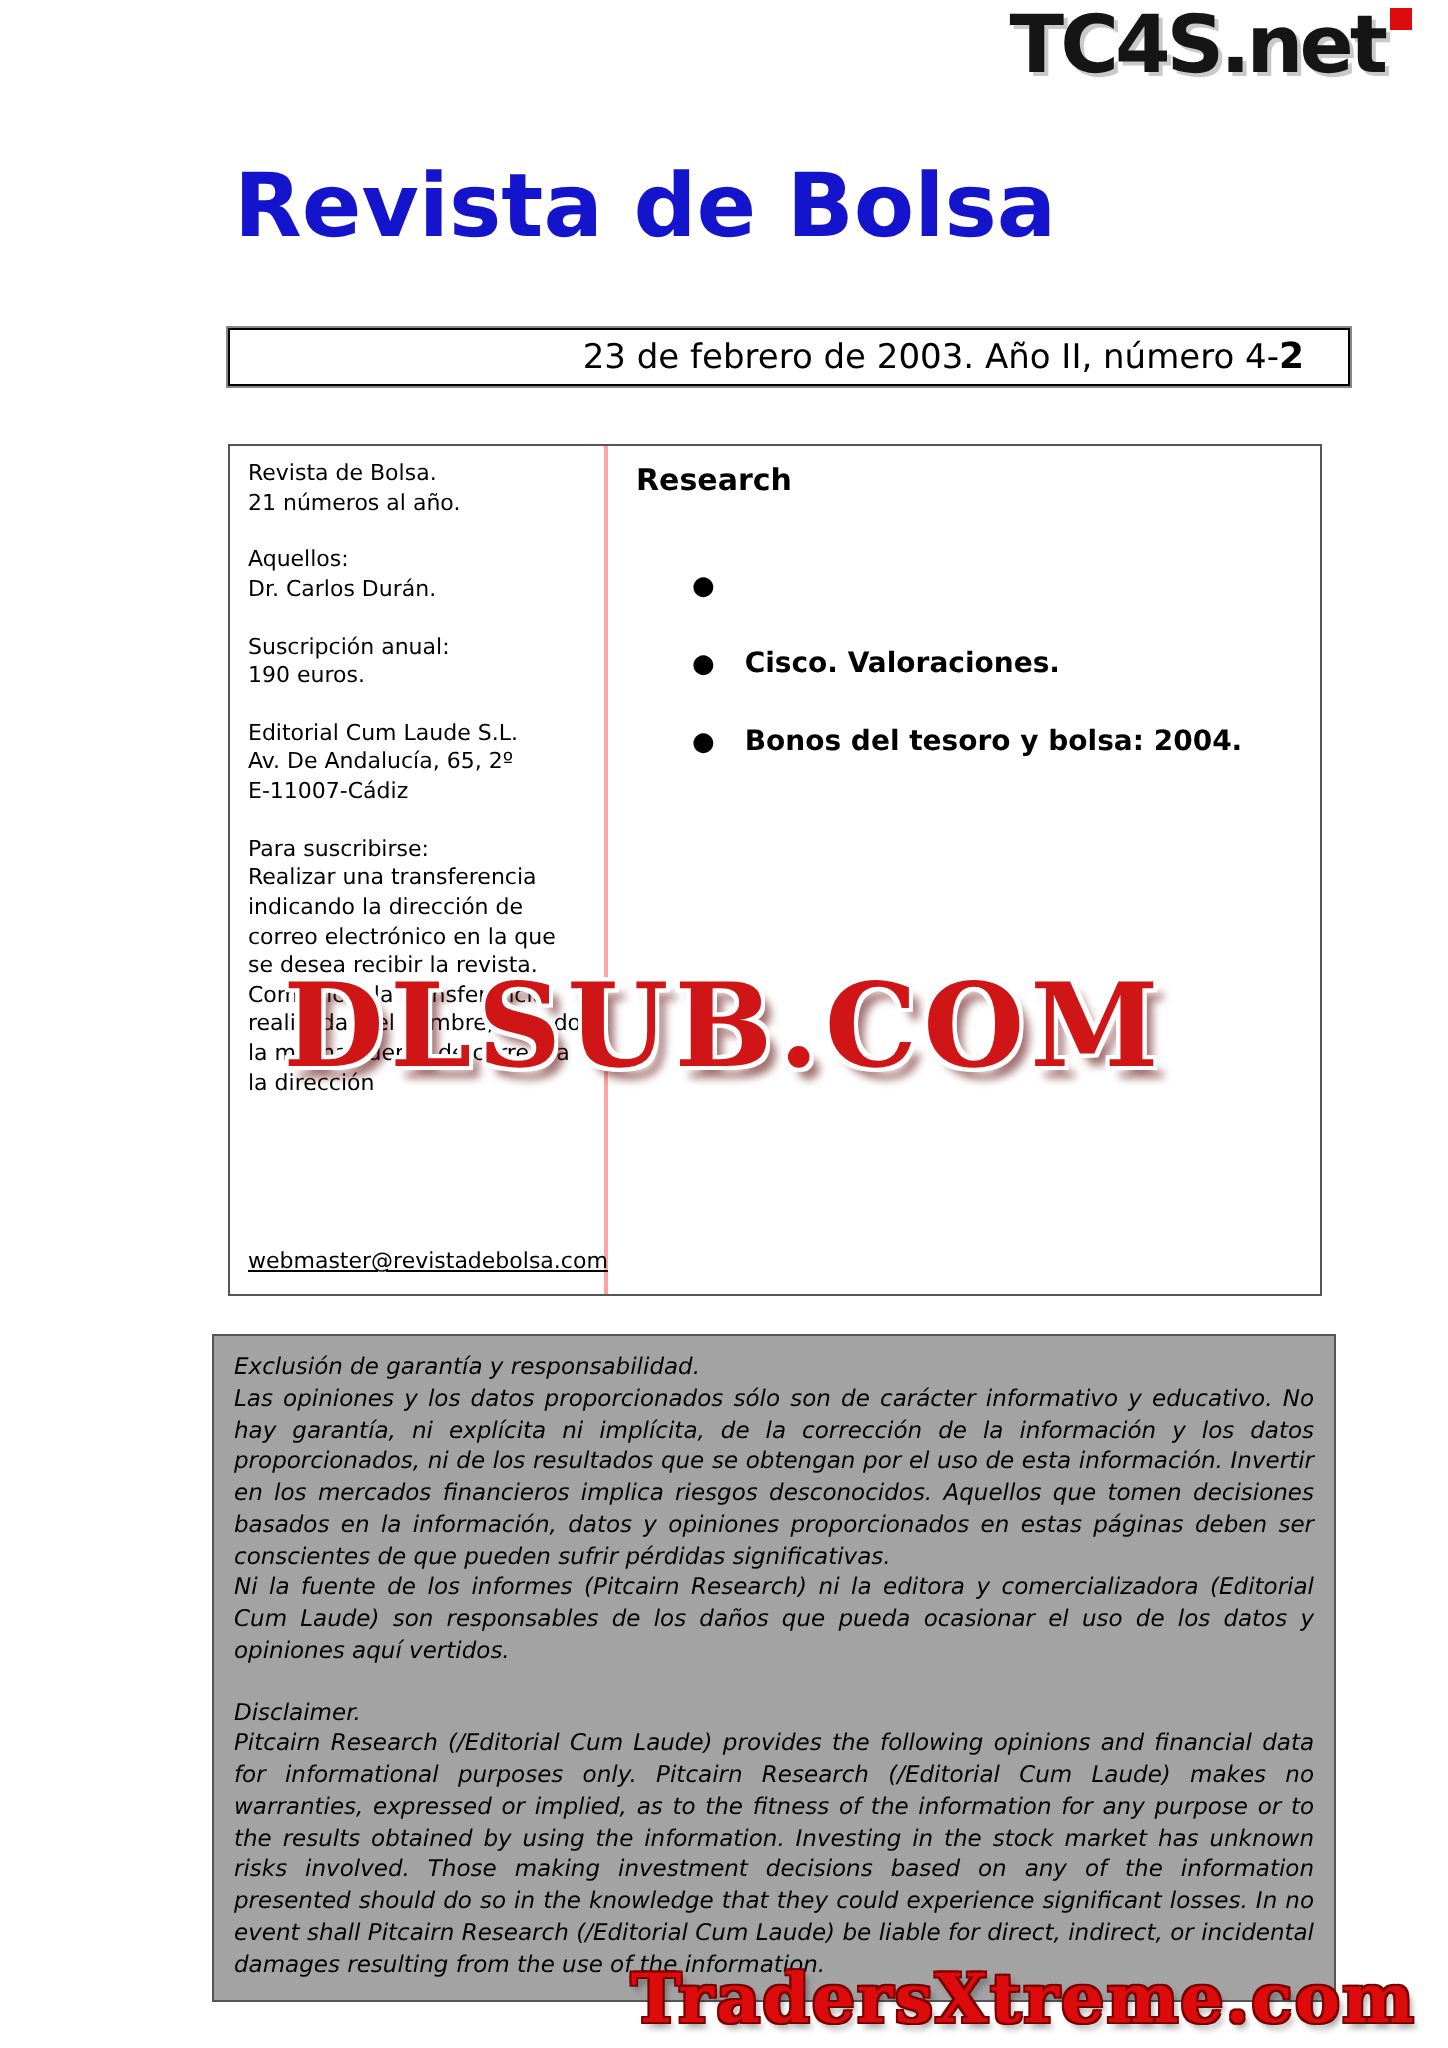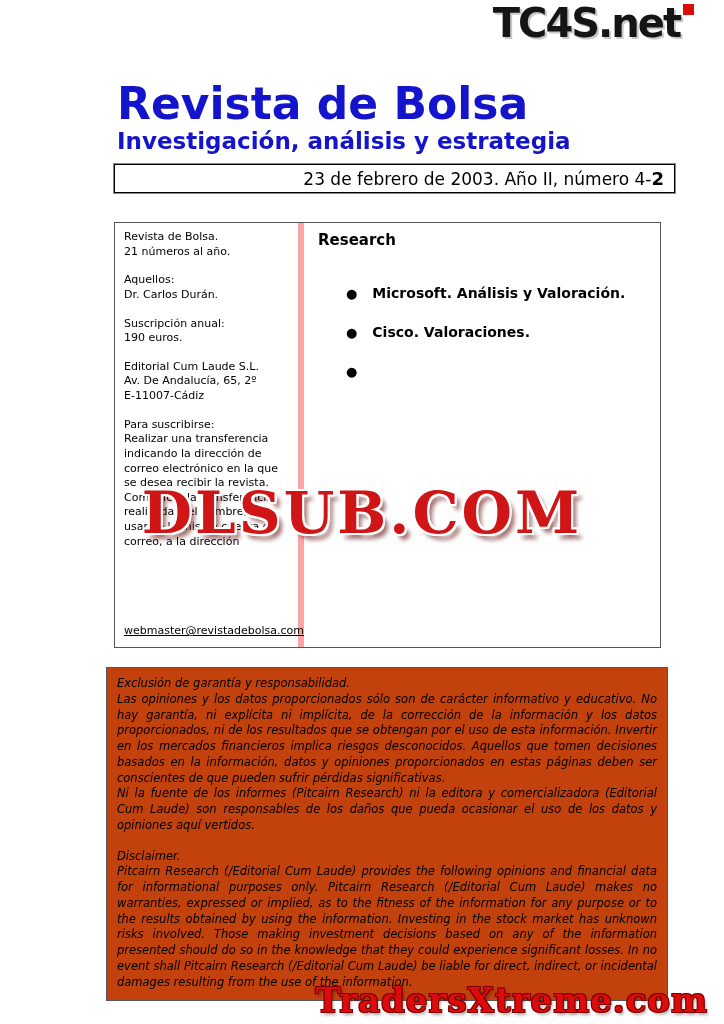--- a/index.html
+++ b/index.html
@@ -1,42 +1,42 @@
 <!DOCTYPE html>
 <html style="--heading-blue: #1414cc; --logo-red: #dd0b0b; --watermark-red: #cf1515;"><head>
 <meta charset="utf-8">
 <style>
   html,body{margin:0;padding:0;background:#fff;}
   .page{position:relative;width:724px;height:1024px;background:#ffffff;
         font-family:"DejaVu Sans",sans-serif;color:#000;overflow:hidden;}
 
   
-  .logo-top{position:absolute;top:0px;right:30px;font-family:"DejaVu Sans",sans-serif;
+  .logo-top{position:absolute;top:0px;right:18px;font-family:"DejaVu Sans",sans-serif;
             font-weight:bold;font-size:40px;letter-spacing:-2px;color:#151515;
             text-shadow:2px 2px 0 #c9c9c9;}
   .logo-top .mark{display:inline-block;width:11px;height:11px;background:var(--logo-red);
                   margin-left:3px;margin-top:4px;vertical-align:top;}
 
   
   .title{position:absolute;left:117px;top:78px;font-size:44px;font-weight:bold;
          color:var(--heading-blue);letter-spacing:0px;}
   .subtitle{position:absolute;left:117px;top:128px;font-size:23px;font-weight:bold;
             color:var(--heading-blue);}
 
   
   .datebox{position:absolute;left:114px;top:164px;width:561px;height:29px;
            border:1px solid #000;box-shadow:0 0 0 1px #888;box-sizing:border-box;
            display:flex;align-items:center;justify-content:flex-end;
-           padding-right:10px;font-size:17px;background:#fff;}
+           padding-right:22px;font-size:17px;background:#fff;}
   .datebox b{font-size:18px;}
 
   
   .main-box{position:absolute;left:114px;top:222px;width:547px;height:426px;
             border:1px solid #555;box-sizing:border-box;display:flex;background:#fff;}
-  .info-col{width:189px;box-sizing:border-box;border-right:6px solid #fca5a5;
+  .info-col{width:189px;box-sizing:border-box;border-right:2px solid #fca5a5;
             padding:7px 9px 6px;font-size:11px;line-height:1.33;
             display:flex;flex-direction:column;}
   .info-group{margin-bottom:14px;}
   .info-group .line{min-height:14px;}
   .email-row{margin-top:auto;padding-bottom:2px;}
   .email-link{color:#000;text-decoration:underline;font-size:11px;cursor:pointer;}
 
   .sumario-col{flex:1;padding:8px 14px;box-sizing:border-box;}
   .sumario-heading{font-size:15px;font-weight:bold;}
   .sumario-list{margin-top:36px;padding-left:28px;display:flex;flex-direction:column;gap:21px;}
@@ -51,40 +51,39 @@
                -2px -2px 0 #ffffff, 2px -2px 0 #ffffff,
                -2px  2px 0 #ffffff, 2px  2px 0 #ffffff,
                -2px  0   0 #ffffff, 2px  0   0 #ffffff,
                 0   -2px 0 #ffffff, 0    2px 0 #ffffff,
                 5px  6px 4px rgba(90,0,0,.55);}
 
   
   .disclaimer-box{position:absolute;left:106px;top:667px;width:562px;min-height:226px;
                   border:1px solid #555;box-sizing:border-box;
                   padding:8px 10px 10px;font-size:11.5px;font-style:italic;
-                  line-height:1.37;background:#c2410c;}
+                  line-height:1.37;background:#a3a3a3;}
   .disclaimer-box .just{text-align:justify;}
   .disclaimer-box .gap{height:15px;}
 
   
   .logo-bottom{position:absolute;right:16px;top:980px;font-family:"DejaVu Serif",serif;
                font-weight:bold;font-size:34px;letter-spacing:1px;color:var(--logo-red);
                text-shadow:-1px -1px 0 #7a0000,1px -1px 0 #7a0000,
                            -1px 1px 0 #7a0000,1px 1px 0 #7a0000,
                            2px 3px 3px rgba(0,0,0,.35);}
 </style>
 </head>
 <body>
 
 <div class="page">
 
   <div class="logo-top"><span>TC4S.net</span><span class="mark"></span></div>
 
   <div class="title">Revista de Bolsa</div>
-  <div class="subtitle">Investigación, análisis y estrategia</div>
 
   <div class="datebox">
       <span>23 de febrero de 2003. Año II, número 4-</span>
       <b>2</b>
     </div>
 
   <div class="main-box">
 
     <div class="info-col">
       <div class="info-group">
@@ -112,28 +111,28 @@
       <div class="email-row">
         <a class="email-link" href="#">webmaster@revistadebolsa.com</a>
       </div>
     </div>
 
     <div class="sumario-col">
       <div class="sumario-heading">Research</div>
       <div class="sumario-list">
         <div class="sumario-item">
           <span class="bullet">●</span>
-          <span>Microsoft. Análisis y Valoración.</span>
         </div>
         <div class="sumario-item">
           <span class="bullet">●</span>
           <span>Cisco. Valoraciones.</span>
         </div>
         <div class="sumario-item">
           <span class="bullet">●</span>
+          <span>Bonos del tesoro y bolsa: 2004.</span>
         </div>
       </div>
     </div>
   </div>
 
   <div class="watermark">DLSUB.COM</div>
 
   <div class="disclaimer-box">
     <div>Exclusión de garantía y responsabilidad.</div>
     <div class="just">Las opiniones y los datos proporcionados sólo son de carácter informativo y educativo. No hay garantía, ni explícita ni implícita, de la corrección de la información y los datos proporcionados, ni de los resultados que se obtengan por el uso de esta información. Invertir en los mercados financieros implica riesgos desconocidos. Aquellos que tomen decisiones basados en la información, datos y opiniones proporcionados en estas páginas deben ser conscientes de que pueden sufrir pérdidas significativas.</div>

